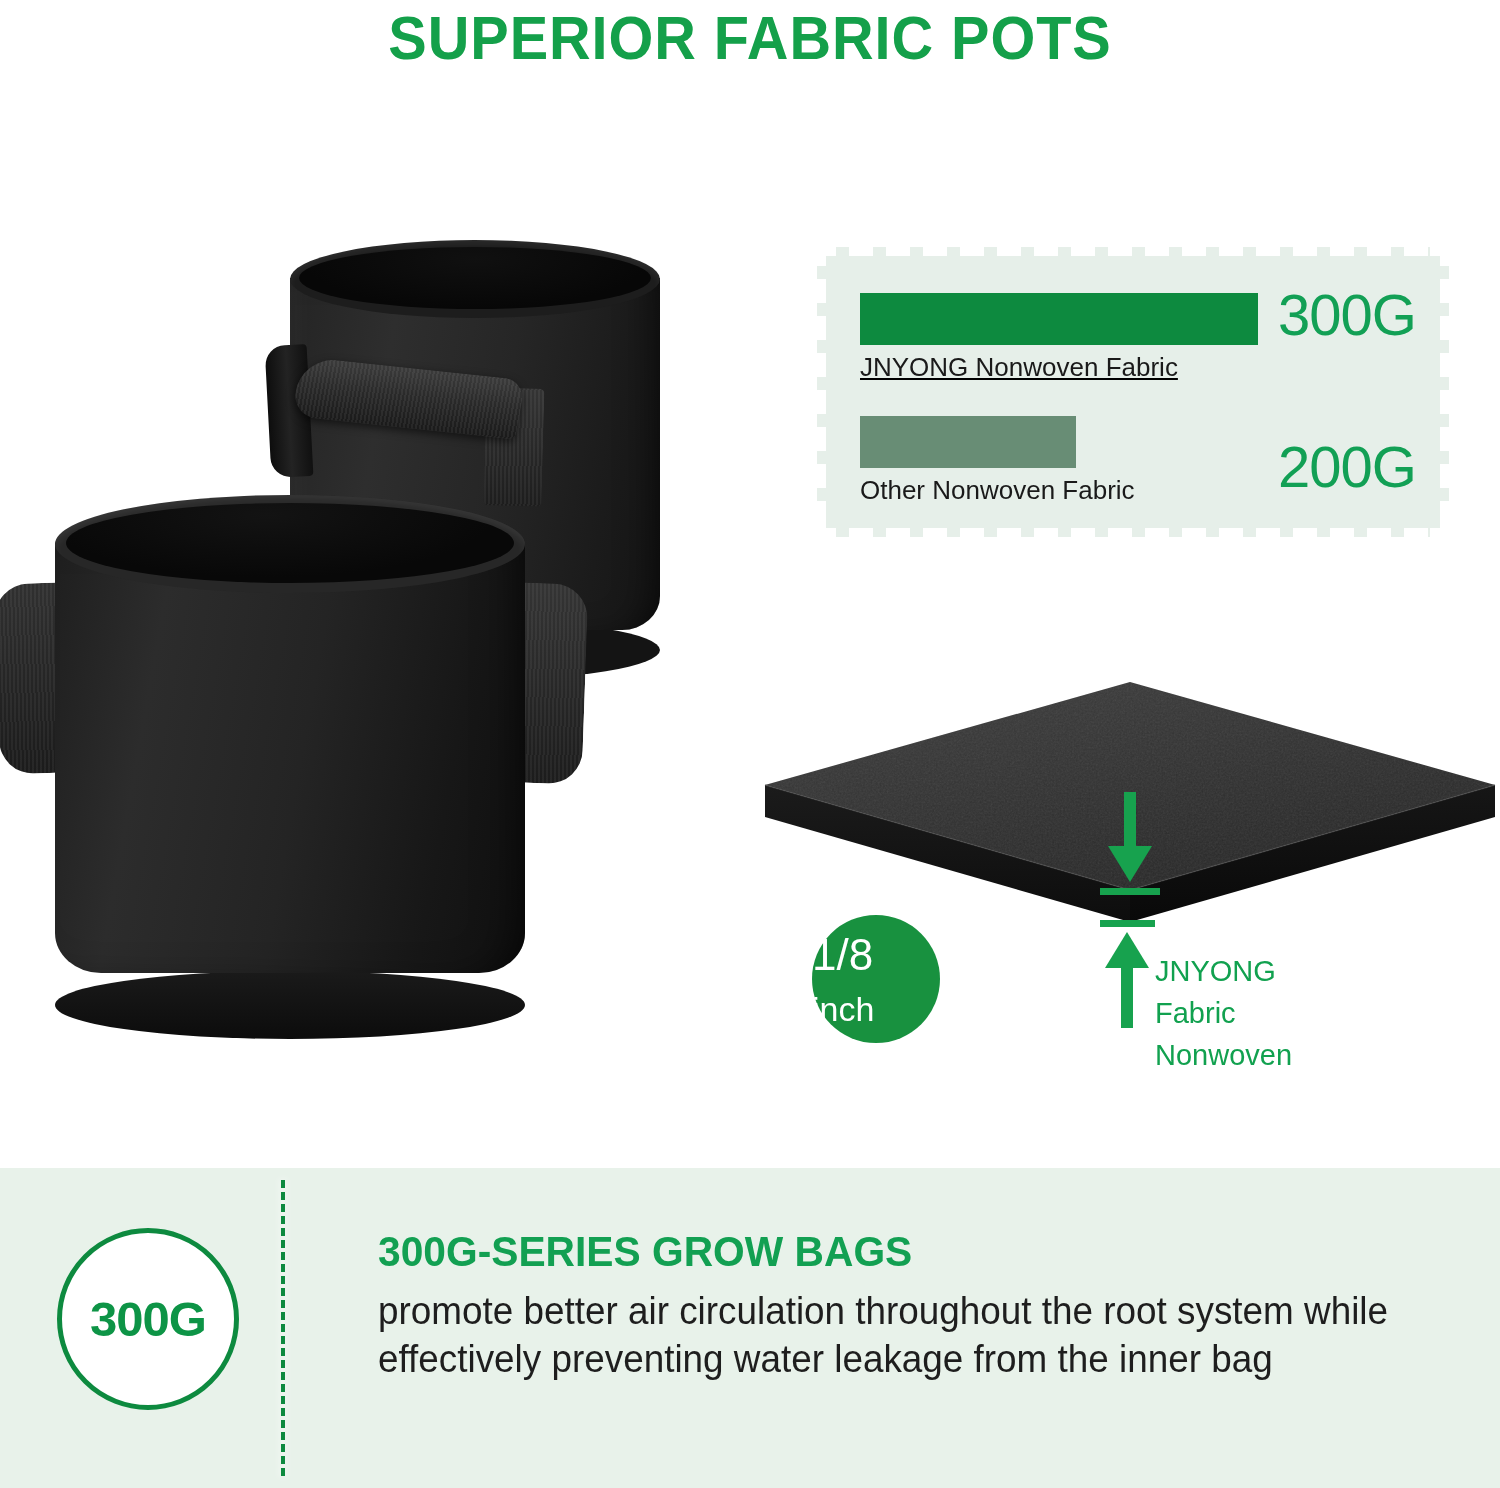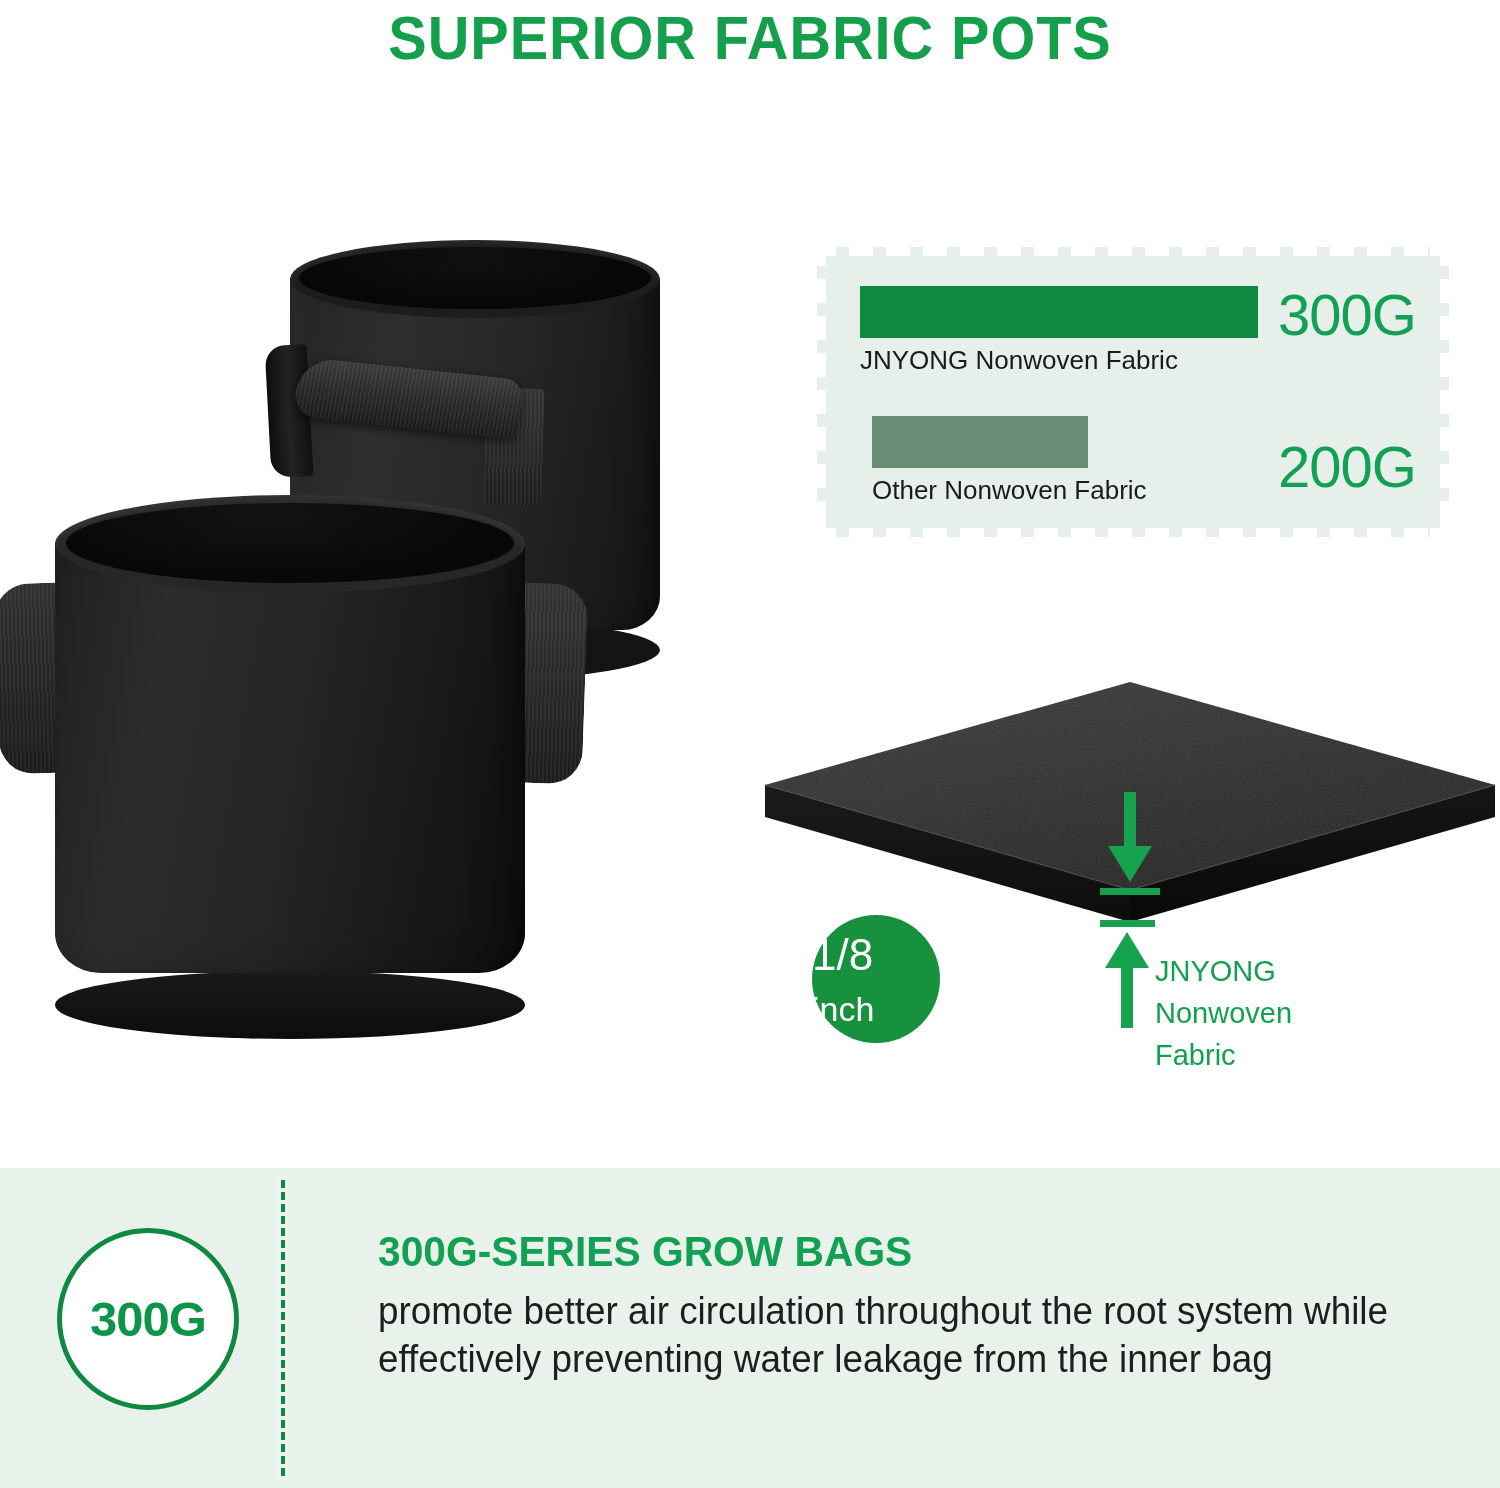--- a/index.html
+++ b/index.html
@@ -311,27 +311,27 @@
       <div class="rim-inner"></div>
     </div>
   </div>
 
 </div>
 
 <div class="stamp-panel">
   <div class="stamp-side l"></div>
   <div class="stamp-side r"></div>
 
-  <div class="bar-row" style="top:30px;">
+  <div class="bar-row" style="top:37px;text-decoration:underline;">
     <div class="bar green"></div>
     <div class="bar-caption">JNYONG Nonwoven Fabric</div>
   </div>
   <div class="bar-value" style="left:452px; top:30px;">300G</div>
 
-  <div class="bar-row" style="top:160px;margin-left:12px;">
+  <div class="bar-row" style="top:160px;">
     <div class="bar gray"></div>
     <div class="bar-caption">Other Nonwoven Fabric</div>
   </div>
   <div class="bar-value" style="left:452px; top:150px;margin-top:32px;">200G</div>
 </div>
 
 <div class="slab-area">
   <svg class="slab-svg" width="740" height="270" viewBox="0 0 740 270">
     <defs>
       <linearGradient id="topFace" x1="0" y1="0" x2="0.6" y2="1">
@@ -379,22 +379,22 @@
   <rect x="46" y="46" width="12" height="62" fill="#17a24e"></rect>
 </svg>
 
 <div class="badge-inch">
   <span class="frac">1/8</span>
   <span class="unit">inch</span>
 </div>
 
 <div class="slab-label">
   <div>JNYONG</div>
+  <div>Fabric</div>
   <div>Nonwoven</div>
-  <div>Fabric</div>
 </div>
 
 <div class="banner"></div>
 <div class="banner-circle">
   <span>300G</span>
 </div>
 <div class="banner-divider"></div>
 <div class="banner-heading">300G-SERIES GROW BAGS</div>
 <div class="banner-body">promote better air circulation throughout the root system while effectively preventing water leakage from the inner bag</div>
 

